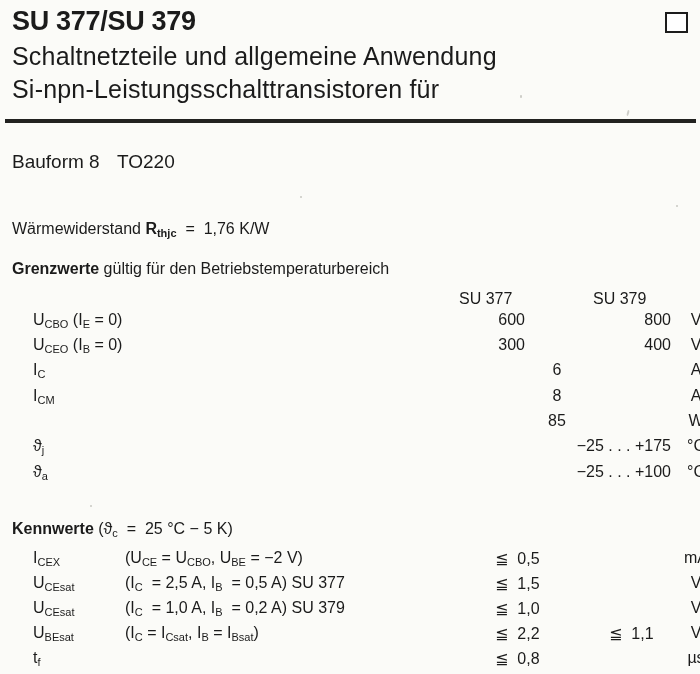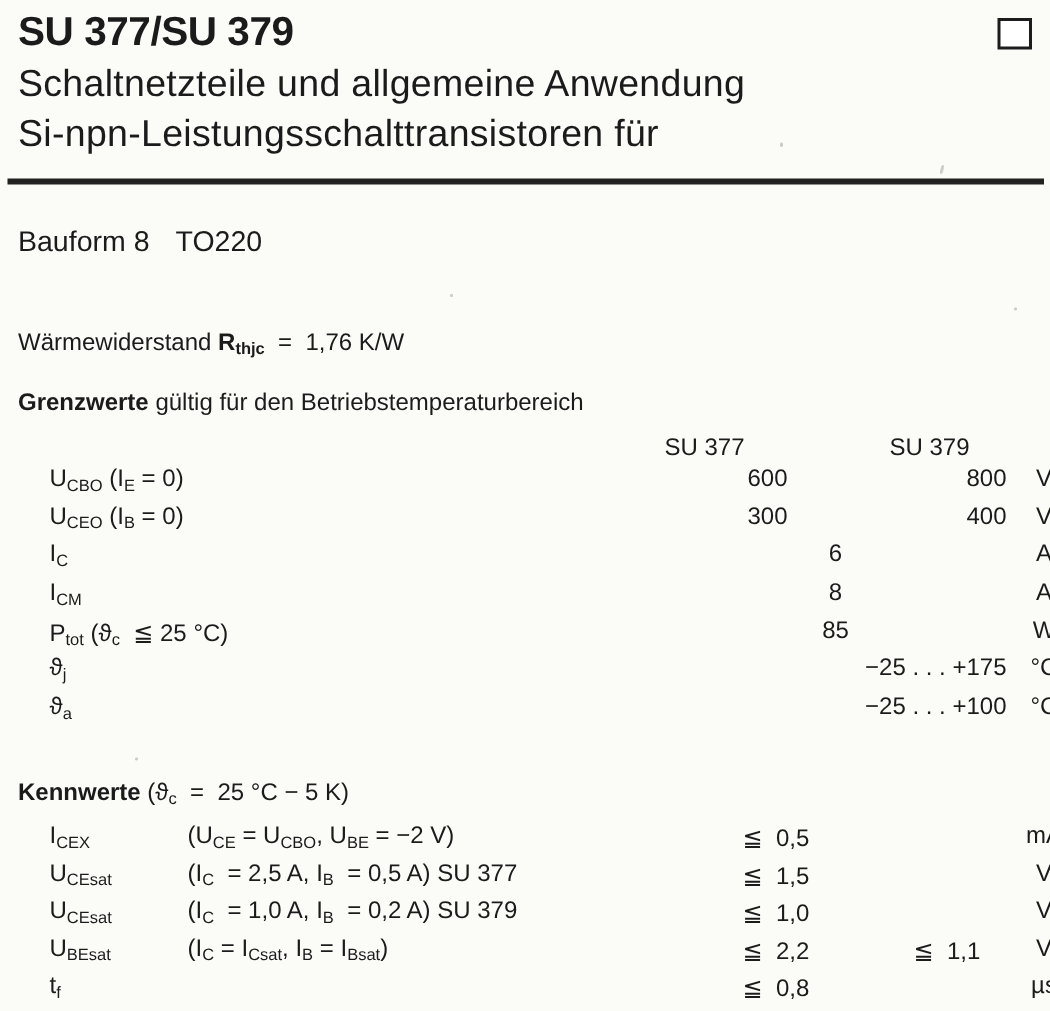--- a/index.html
+++ b/index.html
@@ -44,21 +44,21 @@
   }
   .bauform { left: 12px; top: 151px; font-size: 19px; }
   .package { left: 117px; top: 151px; font-size: 19px; }
   .thermal { left: 12px; top: 220px; font-size: 16px; }
   .thermal .sym { font-weight: bold; }
   .sec-heading { font-size: 16px; }
   .sec-heading .b { font-weight: bold; }
   .g-heading { left: 12px; top: 260px; }
   .k-heading { left: 12px; top: 520px; }
   .col-h { top: 290px; font-size: 16px; }
-  .col-h1 { left: 443px; }
+  .col-h1 { left: 459px; }
   .col-h2 { left: 593px; }
   .row {
     position: absolute;
     left: 0; width: 700px; height: 22px;
     font-size: 16px;
     margin-left: 21px;
   }
   .cell { position: absolute; top: 0; white-space: pre; }
   .c-sym  { left: 12px; }
   .c-cond { left: 104px; }
@@ -122,21 +122,20 @@
     <span class="cell c-sym"><span>I</span><sub>C</sub></span>
     <span class="cell c-vc">6</span>
     <span class="cell c-unit">A</span>
   </div>
   <div class="row" style="top:387px">
     <span class="cell c-sym"><span>I</span><sub>CM</sub></span>
     <span class="cell c-vc">8</span>
     <span class="cell c-unit">A</span>
   </div>
   <div class="row" style="top:412px">
-    <span class="cell c-sym"><span>P</span><sub>tot</sub><span> (ϑ</span><sub>c</sub><span>  ≦ 25 °C)</span></span>
     <span class="cell c-vc">85</span>
     <span class="cell c-unit">W</span>
   </div>
   <div class="row" style="top:437px">
     <span class="cell c-sym"><span>ϑ</span><sub>j</sub></span>
     <span class="cell c-vr">−25 . . . +175</span>
     <span class="cell c-unit">°C</span>
   </div>
   <div class="row" style="top:463px">
     <span class="cell c-sym"><span>ϑ</span><sub>a</sub></span>

